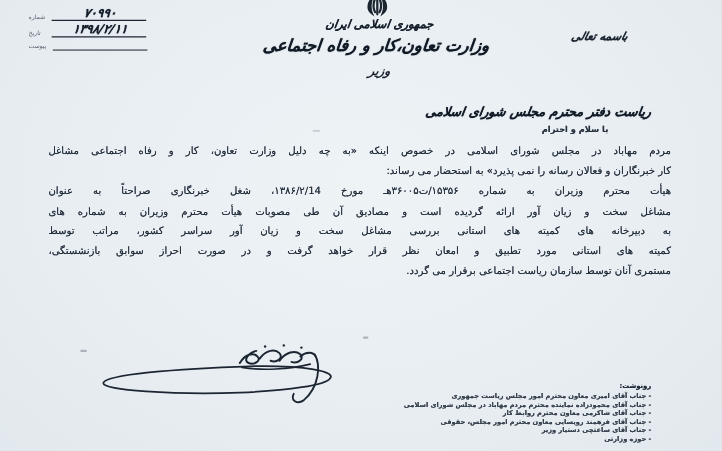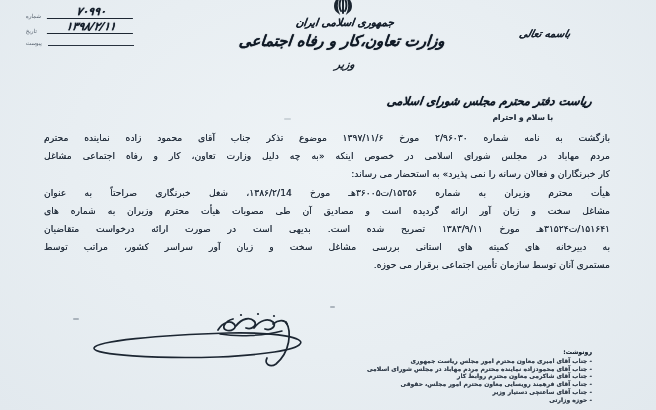--- a/index.html
+++ b/index.html
@@ -130,28 +130,27 @@
 
   <div class="lh-country">جمهوری اسلامی ایران</div>
   <div class="lh-ministry">وزارت تعاون،کار و رفاه اجتماعی</div>
   <div class="lh-office">وزیر</div>
   <div class="bismillah">باسمه تعالی</div>
 
   <div class="recipient">ریاست دفتر محترم مجلس شورای اسلامی</div>
   <div class="greeting">با سلام و احترام</div>
 
   <div class="body-block">
-    <div class="body-line">بازگشت به نامه شماره ۲/۹۶۰۳۰ مورخ ۱۳۹۷/۱۱/۶ موضوع تذکر جناب آقای محمود زاده نماینده محترم</div>
     <div class="body-line">مردم مهاباد در مجلس شورای اسلامی در خصوص اینکه «به چه دلیل وزارت تعاون، کار و رفاه اجتماعی مشاغل</div>
     <div class="body-line short">کار خبرنگاران و فعالان رسانه را نمی پذیرد» به استحضار می رساند:</div>
     <div class="body-line">هیأت محترم وزیران به شماره ۱۵۳۵۶/ت۳۶۰۰۵هـ مورخ ۱۳۸۶/۲/14، شغل خبرنگاری صراحتاً به عنوان</div>
     <div class="body-line">مشاغل سخت و زیان آور ارائه گردیده است و مصادیق آن طی مصوبات هیأت محترم وزیران به شماره های</div>
-    <div class="body-line">۱۵۱۶۴۱/ت۳۱۵۲۴هـ مورخ ۱۳۸۳/۹/۱۱ تصریح شده است. بدیهی است در صورت ارائه درخواست متقاضیان</div>
     <div class="body-line">به دبیرخانه های کمیته های استانی بررسی مشاغل سخت و زیان آور سراسر کشور، مراتب توسط</div>
-    <div class="body-line short">مستمری آنان توسط سازمان تأمین اجتماعی برقرار می حوزه.</div>
+    <div class="body-line">کمیته های استانی مورد تطبیق و امعان نظر قرار خواهد گرفت و در صورت احراز سوابق بازنشستگی،</div>
+    <div class="body-line short">مستمری آنان توسط سازمان ریاست اجتماعی برقرار می گردد.</div>
   </div>
 
   <div class="signature">
     <svg width="250" height="64" viewBox="0 0 250 64">
       <g stroke="#1c2632" fill="none" stroke-linecap="round">
 
         <path d="M232 36 C238 30 210 24 160 25 C90 27 28 33 26 40 C24 47 90 51 150 49 C195 47 228 42 232 36" stroke-width="1.6"></path>
 
         <path d="M150 22 C155 14 162 12 166 16 C170 20 163 24 158 22 C153 20 157 13 165 11" stroke-width="1.8"></path>
         <path d="M168 18 C174 10 182 9 186 13 C190 17 184 22 178 20" stroke-width="1.8"></path>

